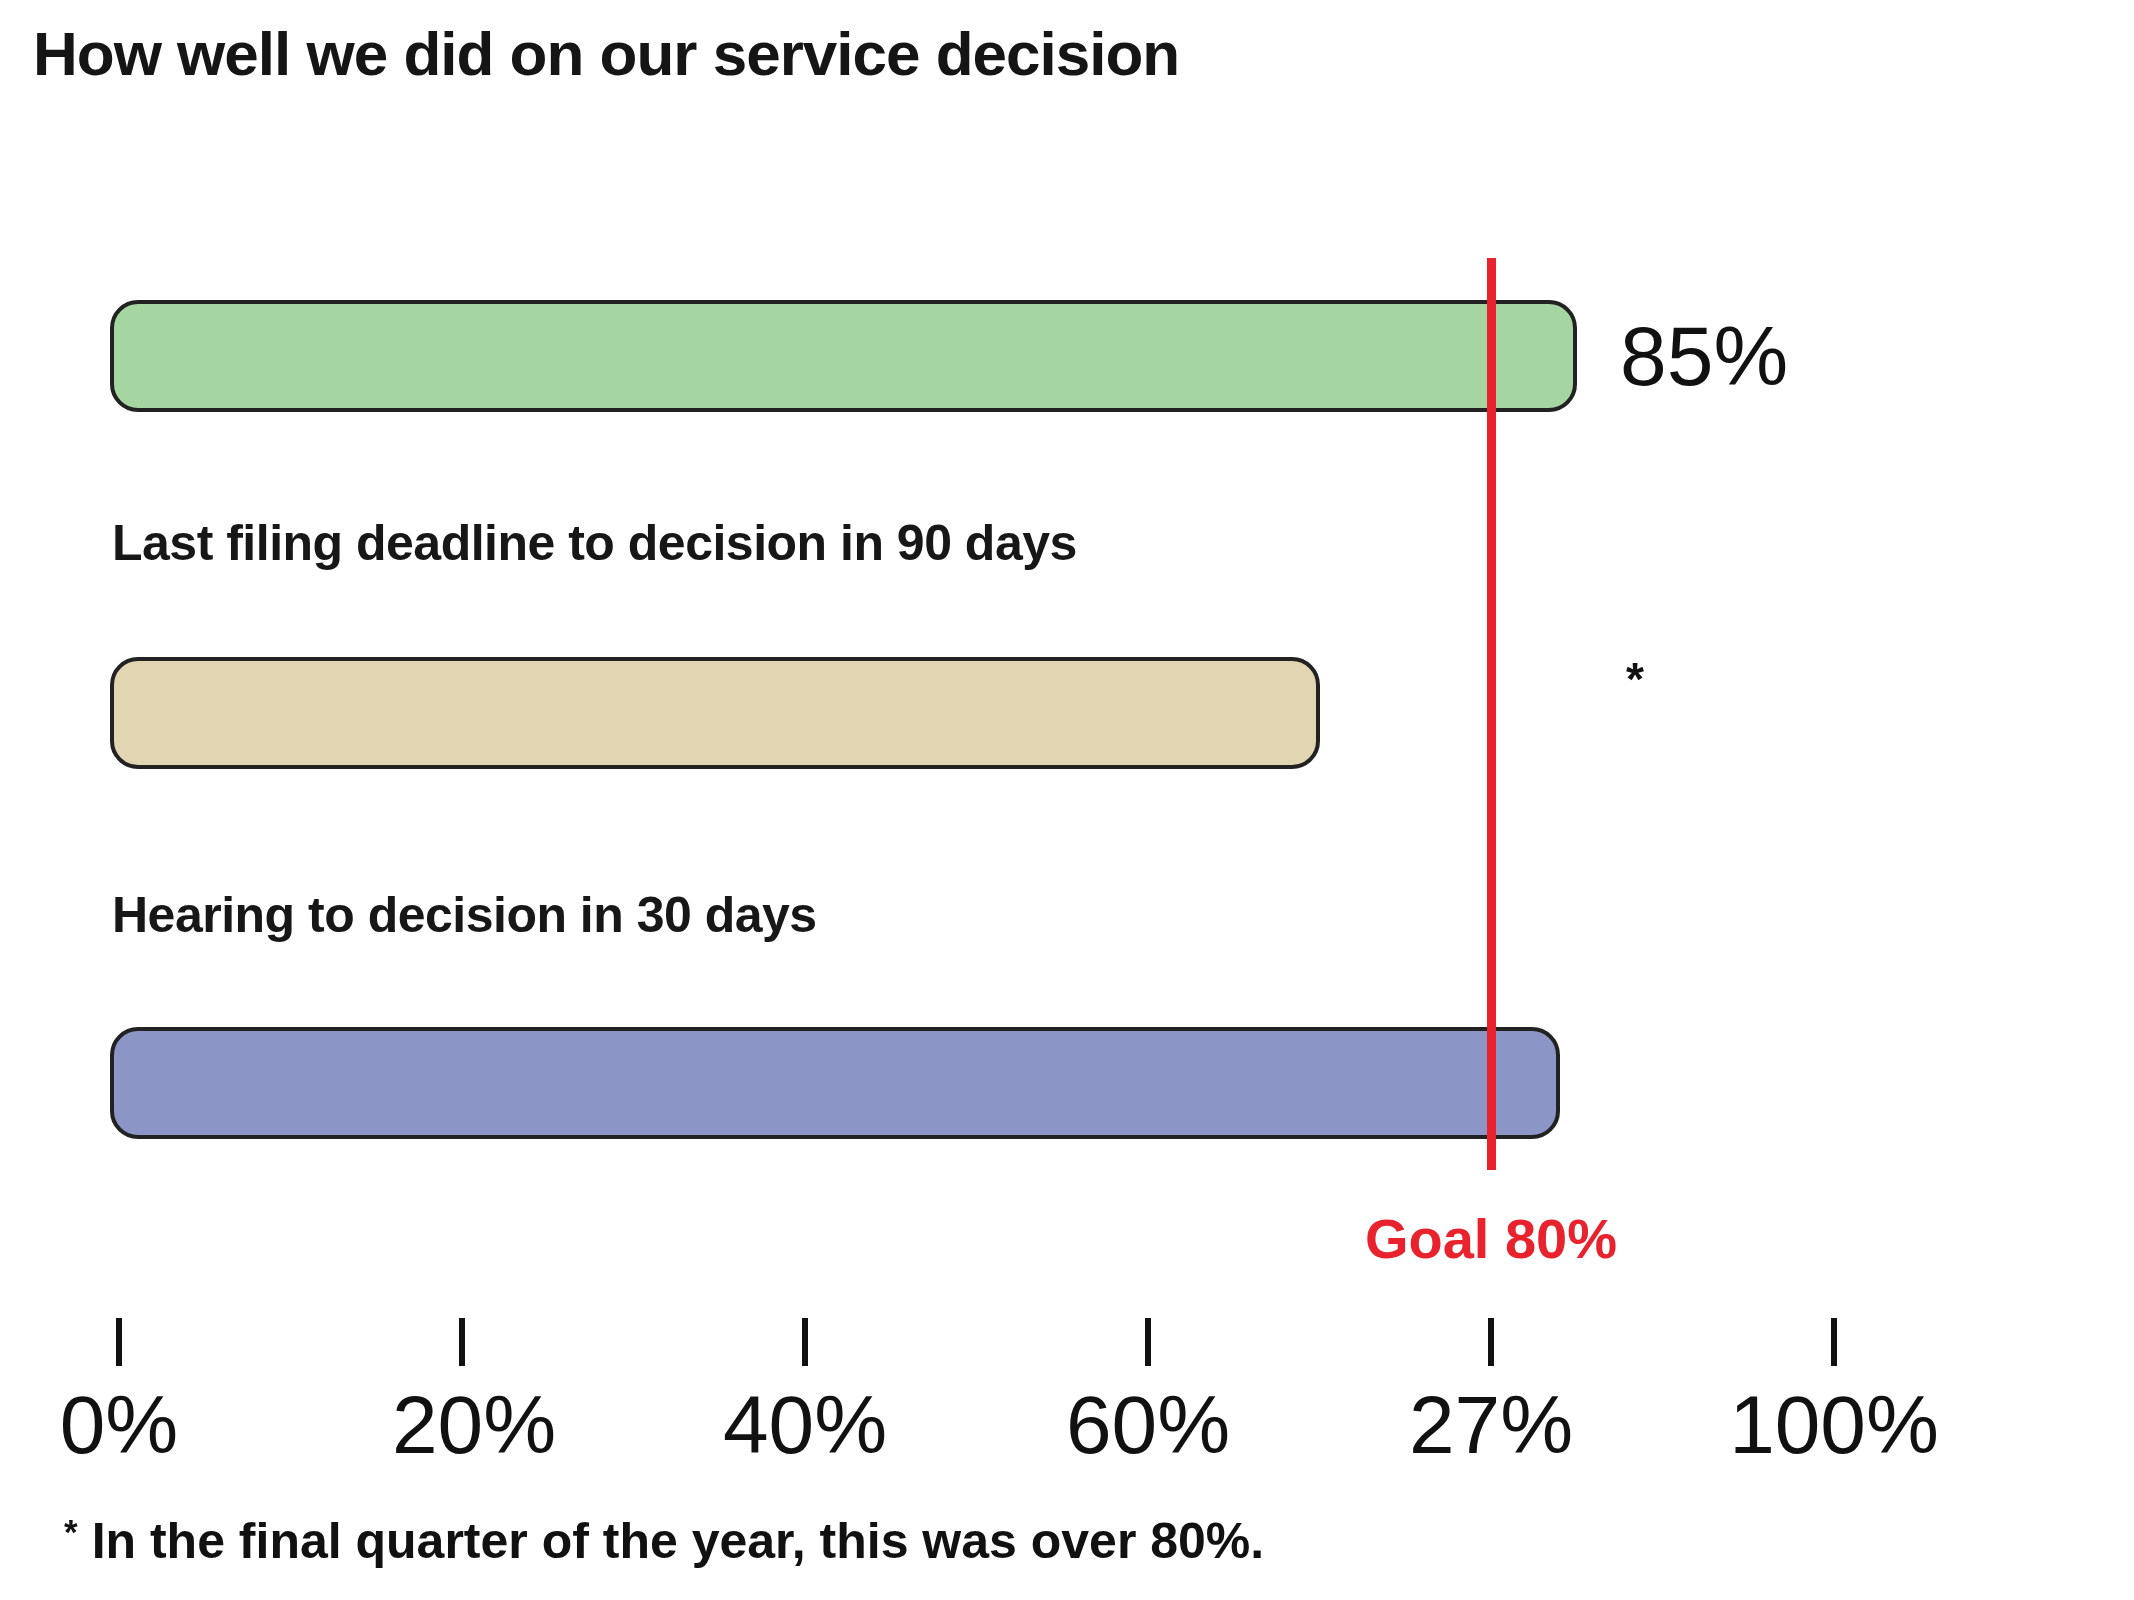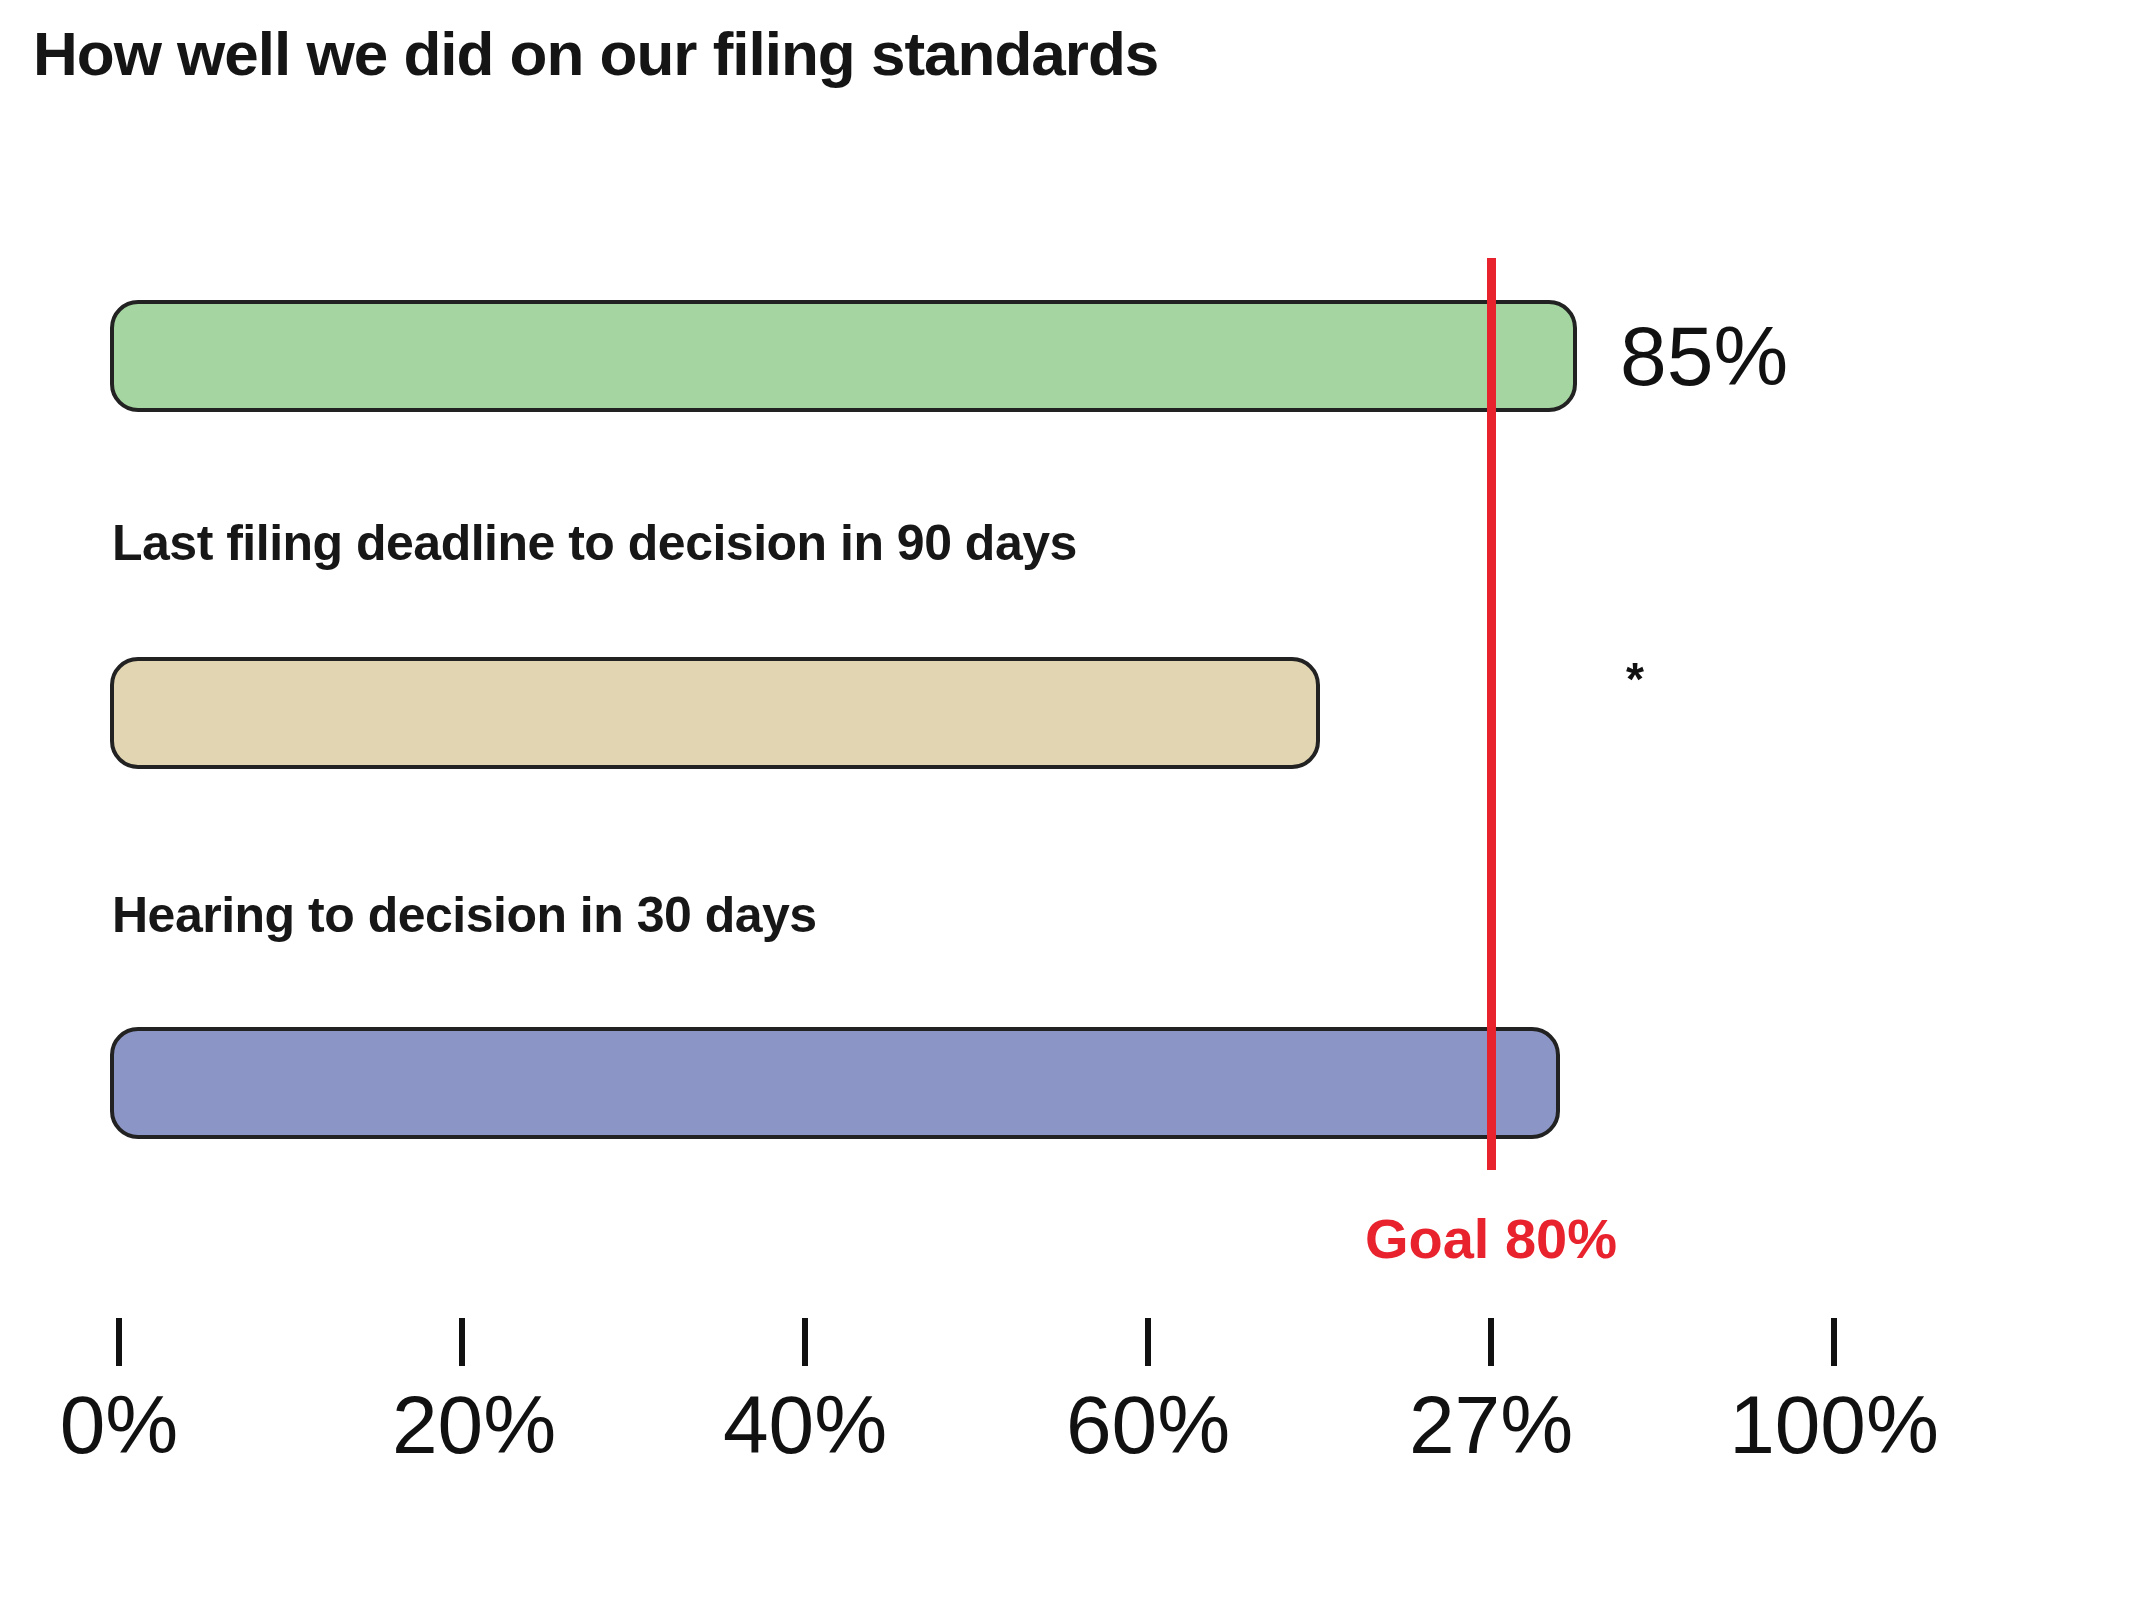--- a/index.html
+++ b/index.html
@@ -71,21 +71,21 @@
   }
   .footnote .fn-marker{
     font-size:70%;position:relative;top:-14px;margin-right:14px;
   }
 </style>
 </head>
 <body>
 
 <div id="canvas">
 
-  <div class="title">How well we did on our filing standards</div>
+  <div class="title">How well we did on our service decision</div>
 
   <div class="bar bar1" style="width: 1467px; background: rgb(165, 214, 161);"></div>
   <div class="value-label value1">
       <span>85%</span>
       <sup></sup>
     </div>
 
   <div class="row-label row2-label">Last filing deadline to decision in 90 days</div>
   <div class="bar bar2" style="width: 1210px; background: rgb(226, 213, 177);"></div>
   <div class="value-label value2">
@@ -106,14 +106,15 @@
       <div class="tick" style="left: 802px;"></div>
       <div class="tick-label" style="left: 645px;">40%</div>
       <div class="tick" style="left: 1145px;"></div>
       <div class="tick-label" style="left: 988px;">60%</div>
       <div class="tick" style="left: 1488px;"></div>
       <div class="tick-label" style="left: 1331px;">27%</div>
       <div class="tick" style="left: 1831px;"></div>
       <div class="tick-label" style="left: 1674px;">100%</div>
     </div>
 
+  <div class="footnote"><span class="fn-marker">*</span><span>In the final quarter of the year, this was over 80%.</span></div>
 
 </div>
 
 </body></html>

